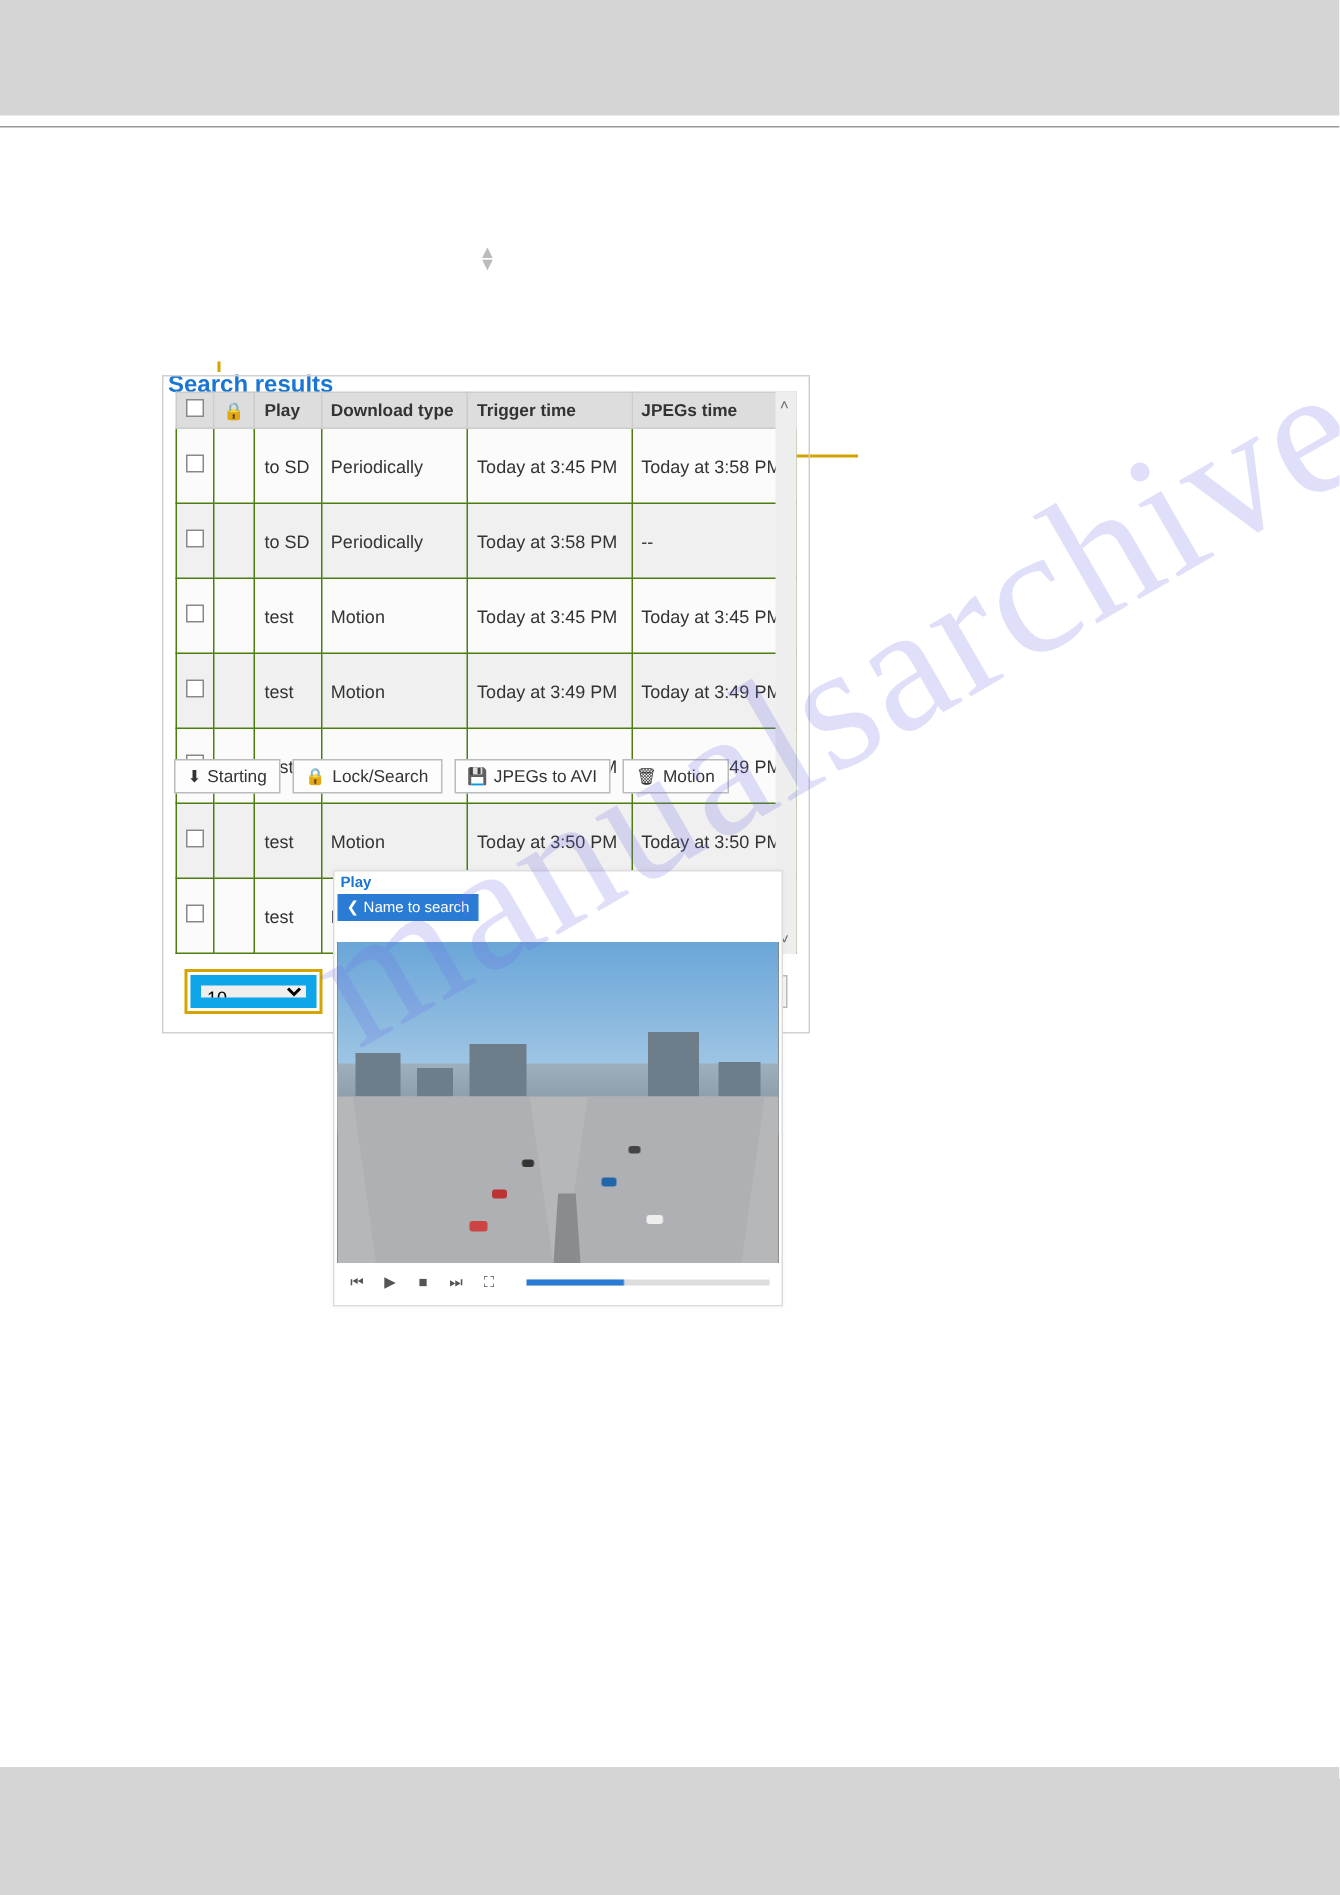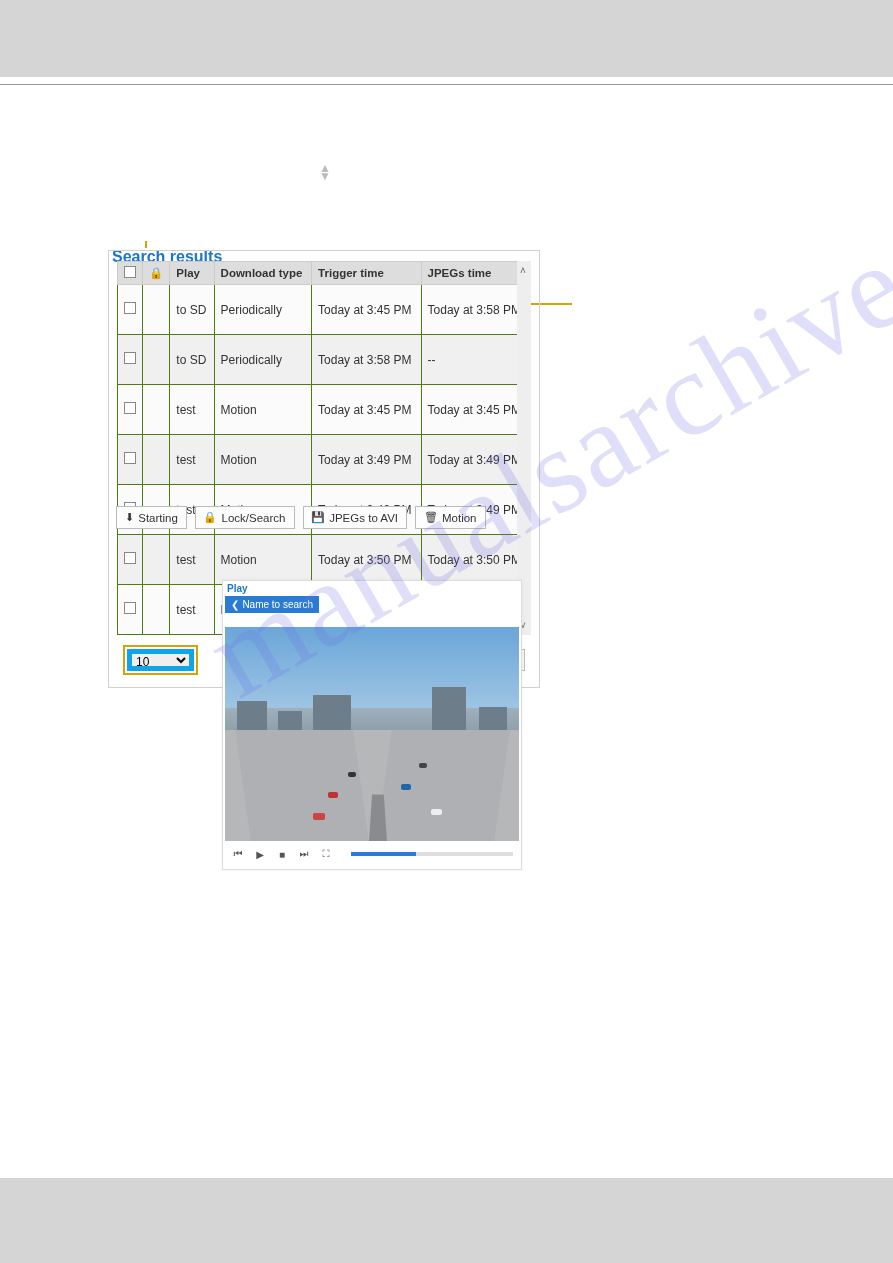--- a/index.html
+++ b/index.html
@@ -23,21 +23,21 @@
   table.results td.cb, table.results th.cb { width:22px; text-align:center; }
   table.results td.lock, table.results th.lock { width:18px; text-align:center; color:#666; }
   .checkbox { width:12px; height:12px; border:1px solid #888; display:inline-block; background:#fff; }
 
   .scroll-hint { position:absolute; right:0; top:0; width:14px; height:100%; background:#eee; }
   .scroll-hint .up { position:absolute; top:4px; left:3px; font-size:10px; color:#666;}
   .scroll-hint .down { position:absolute; bottom:4px; left:3px; font-size:10px; color:#666;}
   .table-wrap { position:relative; }
 
   .pager { display:flex; align-items:center; justify-content:space-between; padding:10px 6px 4px 6px; }
-  .pager-left select { width:67px; height:22px; border:5px solid #0ea5e9; font-size:12px; }
+  .pager-left select { width:84px; height:22px; border:7px solid #0ea5e9; font-size:12px; }
   .hl-box { border:2px solid #d6a400; padding:2px 2px; display:inline-block; }
   .pager-right { display:flex; align-items:center; gap:4px; }
   .nav-btn { width:24px; height:22px; border:1px solid #bbb; background:#f6f6f6; display:flex; align-items:center; justify-content:center; cursor:pointer; font-size:10px; }
   .page-input { width:36px; height:22px; border:1px solid #bbb; text-align:center; font-size:12px; }
   .total { font-size:11.5px; color:#555; }
 
   .actions { position:absolute; left:116px; top:506px; display:flex; gap:8px; }
   .act-btn { border:1px solid #bbb; background:#fdfdfd; padding:4px 8px; font-size:11.5px; display:flex; align-items:center; gap:4px; cursor:pointer; }
   .ico { font-size:11px; }
 

